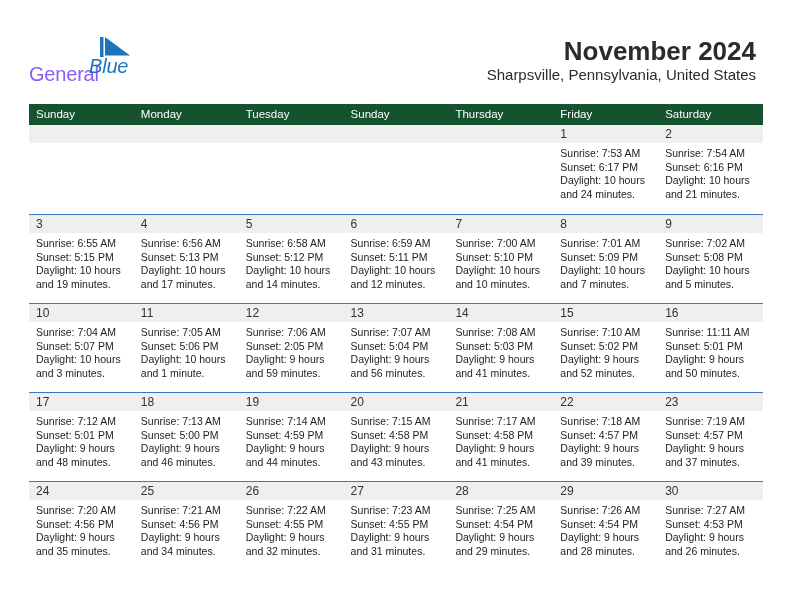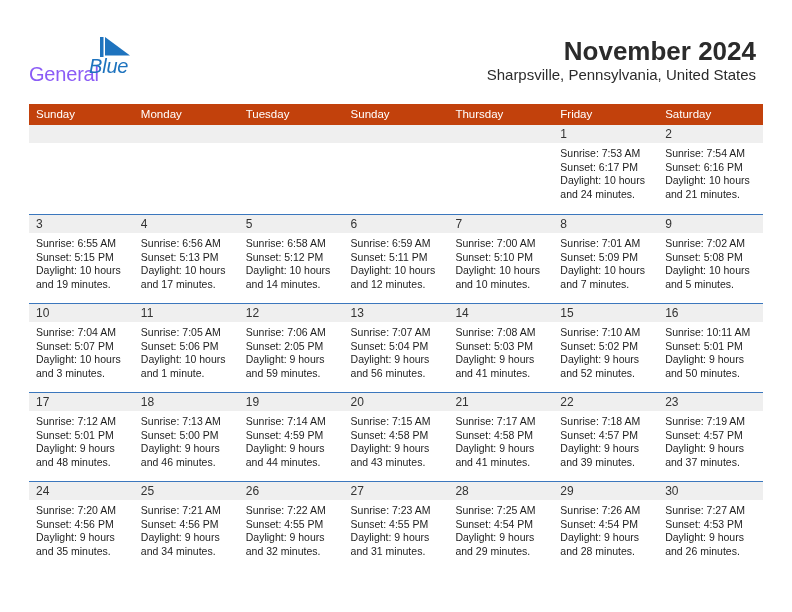--- a/index.html
+++ b/index.html
@@ -86,21 +86,21 @@
 
   
   .calendar {
     position: absolute;
     left: 29px;
     top: 104px;
     width: 734px;
   }
   .dow-row {
     display: flex;
-    background: #c2410c;
+    background: #14532d;
     height: 21px;
   }
   .dow {
     flex: 1 1 0;
     color: #ffffff;
     font-size: 11.5px;
     line-height: 21px;
     padding-left: 7px;
     box-sizing: border-box;
     overflow: hidden;
@@ -328,21 +328,21 @@
             <div class="info">
               <div>Sunrise: 7:10 AM</div>
               <div>Sunset: 5:02 PM</div>
               <div>Daylight: 9 hours</div>
               <div>and 52 minutes.</div>
             </div>
           </div>
           <div class="cell">
             <div class="daynum">16</div>
             <div class="info">
-              <div>Sunrise: 10:11 AM</div>
+              <div>Sunrise: 11:11 AM</div>
               <div>Sunset: 5:01 PM</div>
               <div>Daylight: 9 hours</div>
               <div>and 50 minutes.</div>
             </div>
           </div>
         </div>
         <div class="week">
           <div class="cell">
             <div class="daynum">17</div>
             <div class="info">

